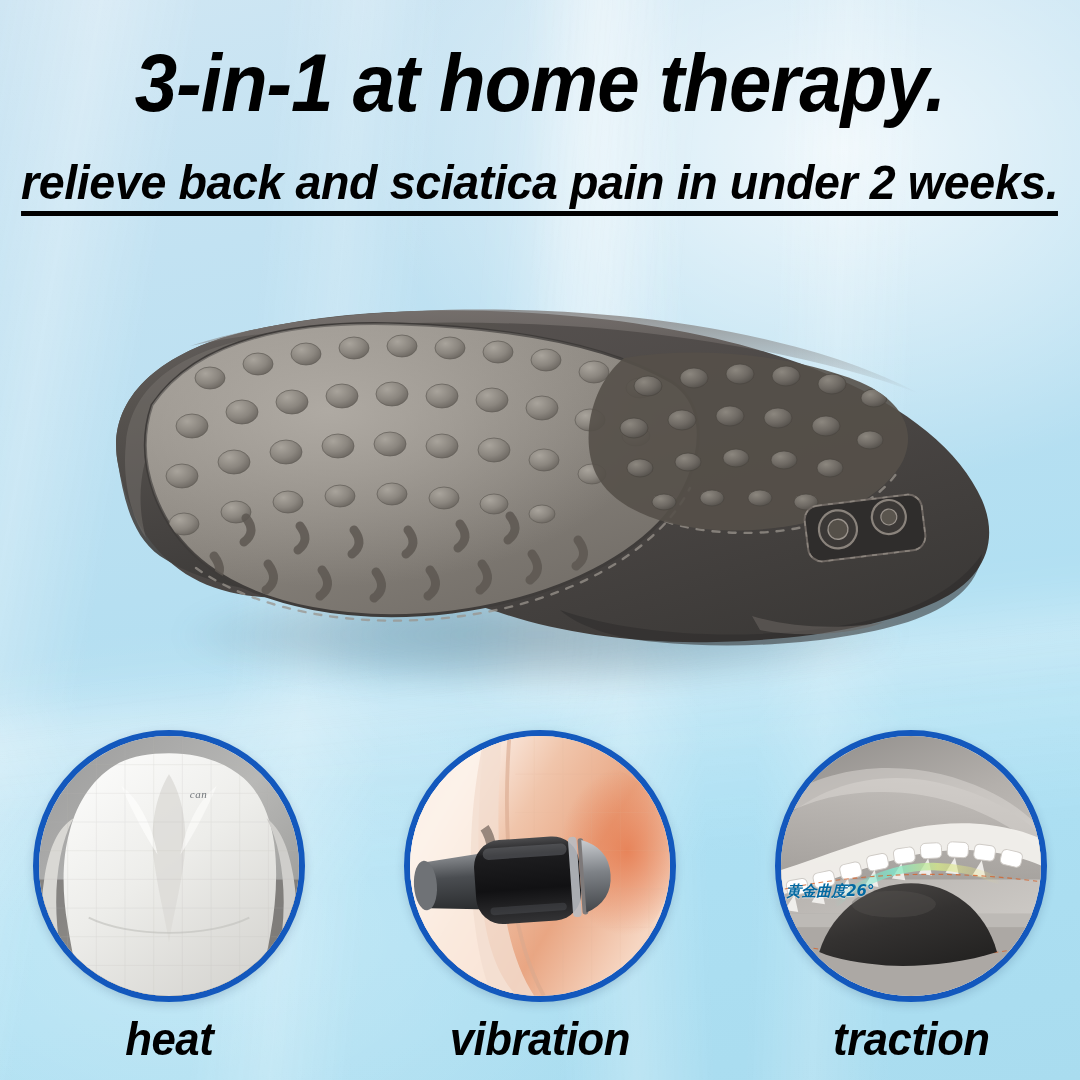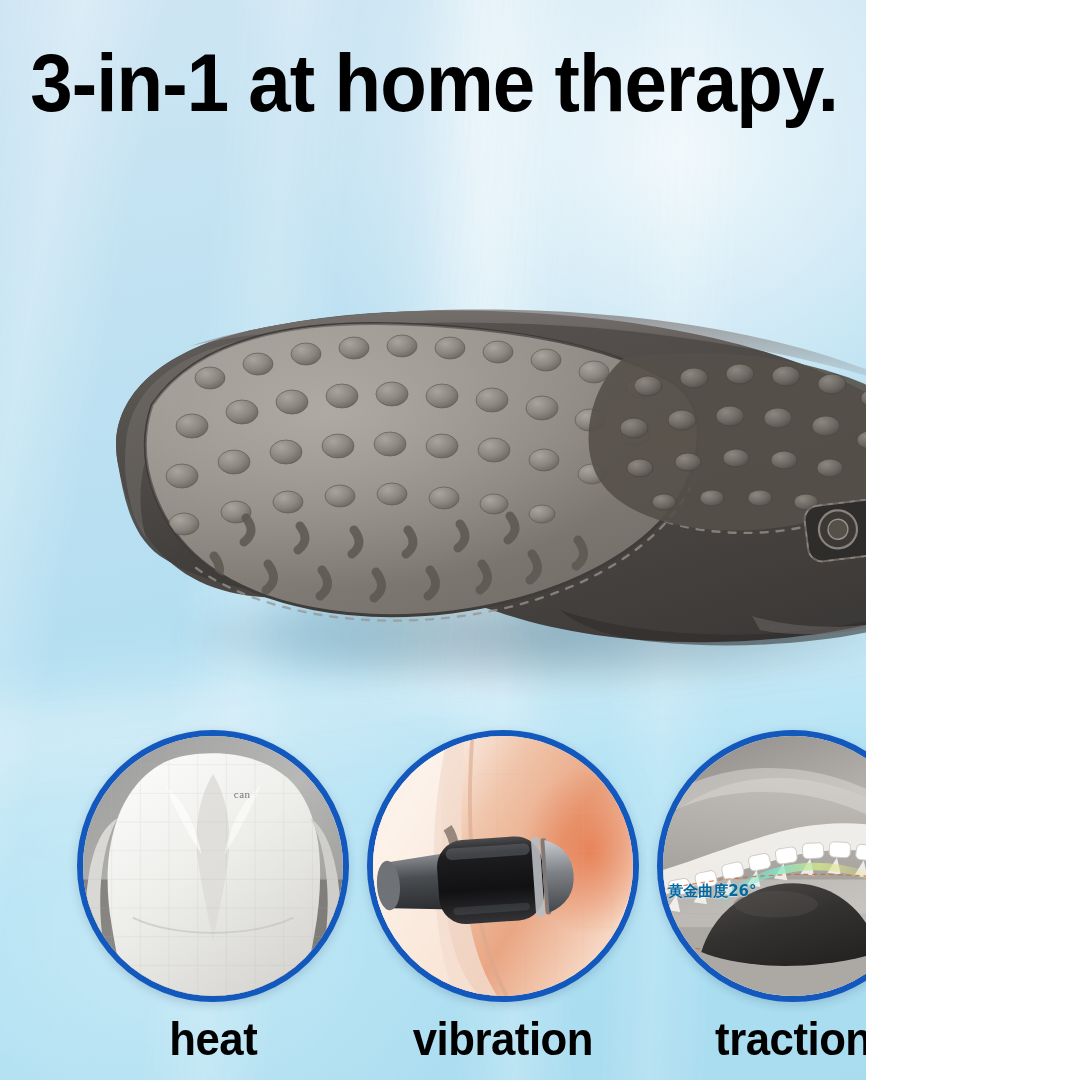--- a/index.html
+++ b/index.html
@@ -4,28 +4,29 @@
 <style>
   html, body {
     margin: 0;
     padding: 0;
     background: #ffffff;
   }
   * { box-sizing: border-box; }
 
   .ad-canvas {
     position: relative;
-    width: 866px;
+    width: 1080px;
     height: 1080px;
     overflow: hidden;
     font-family: "Liberation Sans", sans-serif;
     background:
       radial-gradient(ellipse 70% 50% at 78% 14%, rgba(255,255,255,0.75) 0%, rgba(255,255,255,0.0) 62%),
       radial-gradient(ellipse 60% 40% at 18% 86%, rgba(255,255,255,0.30) 0%, rgba(255,255,255,0.0) 70%),
       linear-gradient(168deg, #cfe6f3 0%, #c2e2f2 22%, #b6dff1 48%, #ade0f3 72%, #a9dcef 100%);
+    font-style: italic;
   }
 
   
   .bg-texture {
     position: absolute;
     inset: 0;
     pointer-events: none;
     background:
       linear-gradient(100deg, rgba(255,255,255,0.0) 0%, rgba(255,255,255,0.30) 8%, rgba(255,255,255,0.0) 16%),
       linear-gradient(95deg, rgba(255,255,255,0.0) 24%, rgba(255,255,255,0.22) 31%, rgba(255,255,255,0.0) 38%),
@@ -110,21 +111,22 @@
   .hero-svg { position: absolute; inset: 0; width: 100%; height: 100%; }
 
   
   .features {
     position: absolute;
     left: 0;
     bottom: 0;
     width: 1080px;
     height: 350px;
     display: flex;
-    padding: 0 68px;
+    justify-content: space-between;
+    padding: 0 24px;
     z-index: 6;
   }
   .feature {
     width: 290px;
     display: flex;
     flex-direction: column;
     align-items: center;
   }
   .feature-circle {
     position: relative;
@@ -173,20 +175,23 @@
 <body>
 
 <div class="ad-canvas">
 
   <div class="bg-texture"></div>
   <div class="bg-fold-a"></div>
   <div class="bg-fold-b"></div>
 
   <div class="headline-block">
     <h1 class="headline">3-in-1 at home therapy.</h1>
+    <div class="subheadline-wrap">
+      <h2 class="subheadline">relieve back and sciatica pain in under 2 weeks.</h2>
+    </div>
   </div>
 
   <div class="hero-stage">
     <div class="hero-shadow"></div>
 
     <svg class="hero-svg" viewBox="0 0 1080 470">
       <defs>
         <linearGradient id="bodyGrad" x1="0" y1="0" x2="0.35" y2="1">
           <stop offset="0%" stop-color="#6a6563"></stop>
           <stop offset="30%" stop-color="#57534f"></stop>

